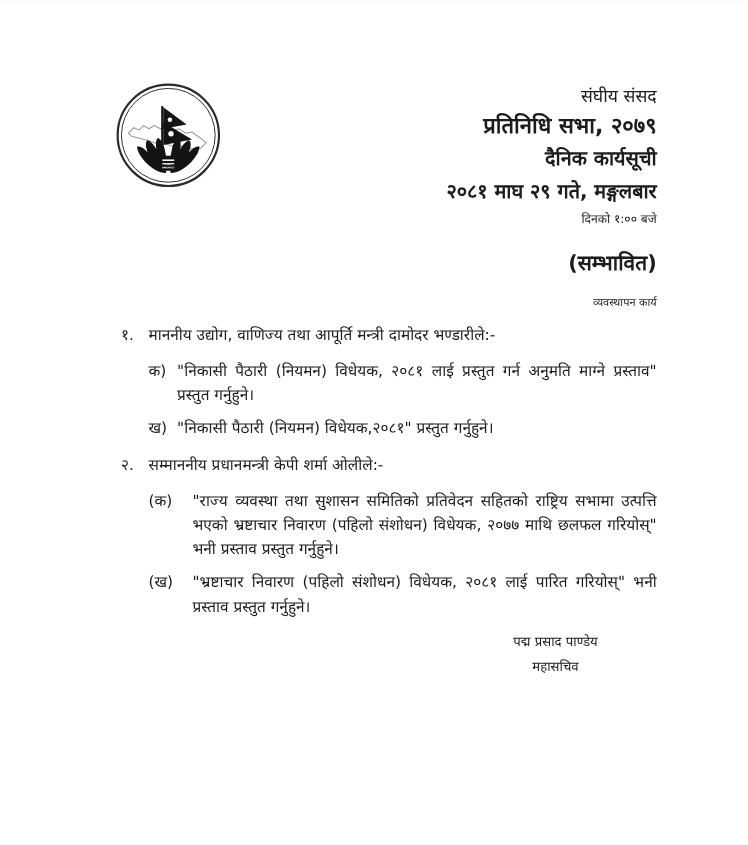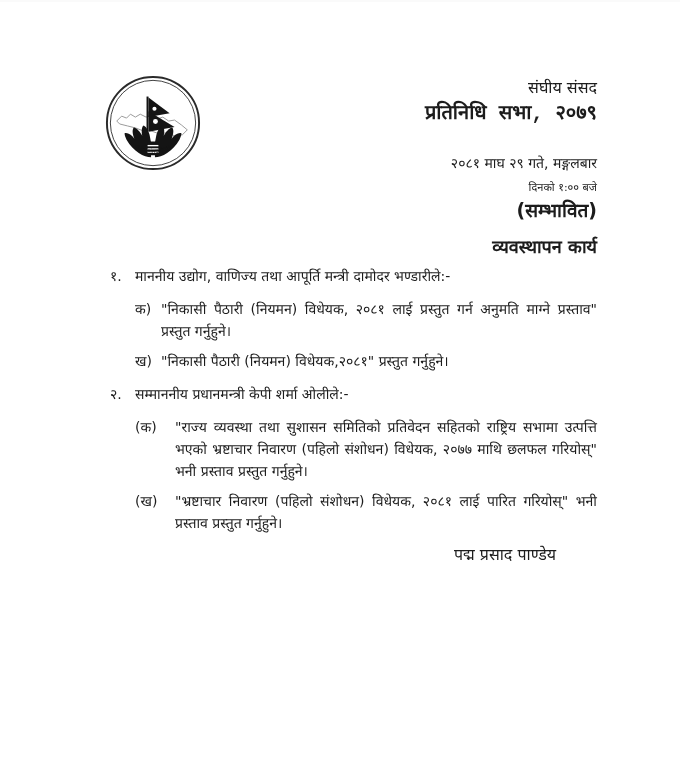--- a/index.html
+++ b/index.html
@@ -17,28 +17,28 @@
   .emblem{
     position:absolute;left:104px;top:72px;width:98px;height:98px;
   }
   .header{
     padding-top:76px;
     margin-left:110px;
     width:487px;
     text-align:right;
   }
   .org-line{font-size:16px;line-height:20px;}
-  .house-line{font-size:20px;line-height:26px;font-weight:bold;margin-top:3px;font-family:Liberation Mono, monospace;}
+  .house-line{font-size:20px;line-height:26px;font-weight:bold;margin-top:3px;}
   .session-line{font-size:12px;line-height:15px;margin-top:5px;}
   .meeting-line{font-size:12px;line-height:15px;margin-top:3px;}
   .doctitle-line{font-size:18px;line-height:24px;font-weight:bold;margin-top:6px;}
-  .date-line{font-size:14px;line-height:18px;margin-top:27px;}
+  .date-line{font-size:18px;line-height:18px;margin-top:9px;font-weight:bold;}
   .time-line{font-size:11px;line-height:18px;margin-top:7px;}
-  .tentative-line{font-size:19px;line-height:26px;font-weight:bold;}
-  .section-line{font-size:18px;line-height:18px;font-weight:bold;margin-top:15px;}
+  .tentative-line{font-size:19px;line-height:26px;font-weight:bold;margin-top:17px;}
+  .section-line{font-size:10px;line-height:18px;font-weight:normal;margin-top:15px;}
   .body{
     margin-left:110px;
     width:487px;
     font-size:14px;
     line-height:22px;
   }
   .item-title-row{display:flex;margin-top:9px;}
   .item-num{flex:0 0 25px;}
   .item-title{flex:1;}
   .subitem{display:flex;margin-left:25px;}
@@ -46,21 +46,21 @@
   .subitem.next{margin-top:8px;}
   .sub-label-1{flex:0 0 26px;}
   .sub-label-2{flex:0 0 40px;}
   .sub-text{flex:1;text-align:justify;}
   .signature{
     margin-top:9px;
     margin-left:auto;
     margin-right:100px;
     width:150px;
     text-align:center;
-    font-size:16px;
+    font-size:12px;
     line-height:23px;
   }
 </style>
 </head>
 <body>
 
 <div class="page">
 
   <svg class="emblem" viewBox="0 0 100 100" aria-hidden="true">
     <circle cx="50" cy="50" r="47" fill="#ffffff" stroke="#2a2a2a" stroke-width="2"></circle>
@@ -85,20 +85,21 @@
       <path id="bandArc" d="M16,57 A36,36 0 0 0 84,57"></path>
     </defs>
     <text font-size="6" fill="#141414">
       <textPath href="#bandArc" startOffset="50%" text-anchor="middle">संघीय संसद नेपाल</textPath>
     </text>
   </svg>
 
   <div class="header">
     <div class="org-line">संघीय संसद</div>
     <div class="house-line">प्रतिनिधि सभा, २०७९</div>
+    <div class="doctitle-line">दैनिक कार्यसूची</div>
     <div class="date-line">२०८१ माघ २९ गते, मङ्गलबार</div>
     <div class="time-line">दिनको १:०० बजे</div>
     <div class="tentative-line">(सम्भावित)</div>
     <div class="section-line">व्यवस्थापन कार्य</div>
   </div>
 
   <div class="body">
 
     <div class="item-title-row">
       <span class="item-num">१.</span>
@@ -123,15 +124,16 @@
     </div>
     <div class="subitem next">
       <span class="sub-label-2">(ख)</span>
       <span class="sub-text">"भ्रष्टाचार निवारण (पहिलो संशोधन) विधेयक, २०८१ लाई पारित गरियोस्" भनी प्रस्ताव प्रस्तुत गर्नुहुने।</span>
     </div>
 
   </div>
 
   <div class="signature">
     <div>पद्म प्रसाद पाण्डेय</div>
+    <div>महासचिव</div>
   </div>
 
 </div>
 
 </body></html>

